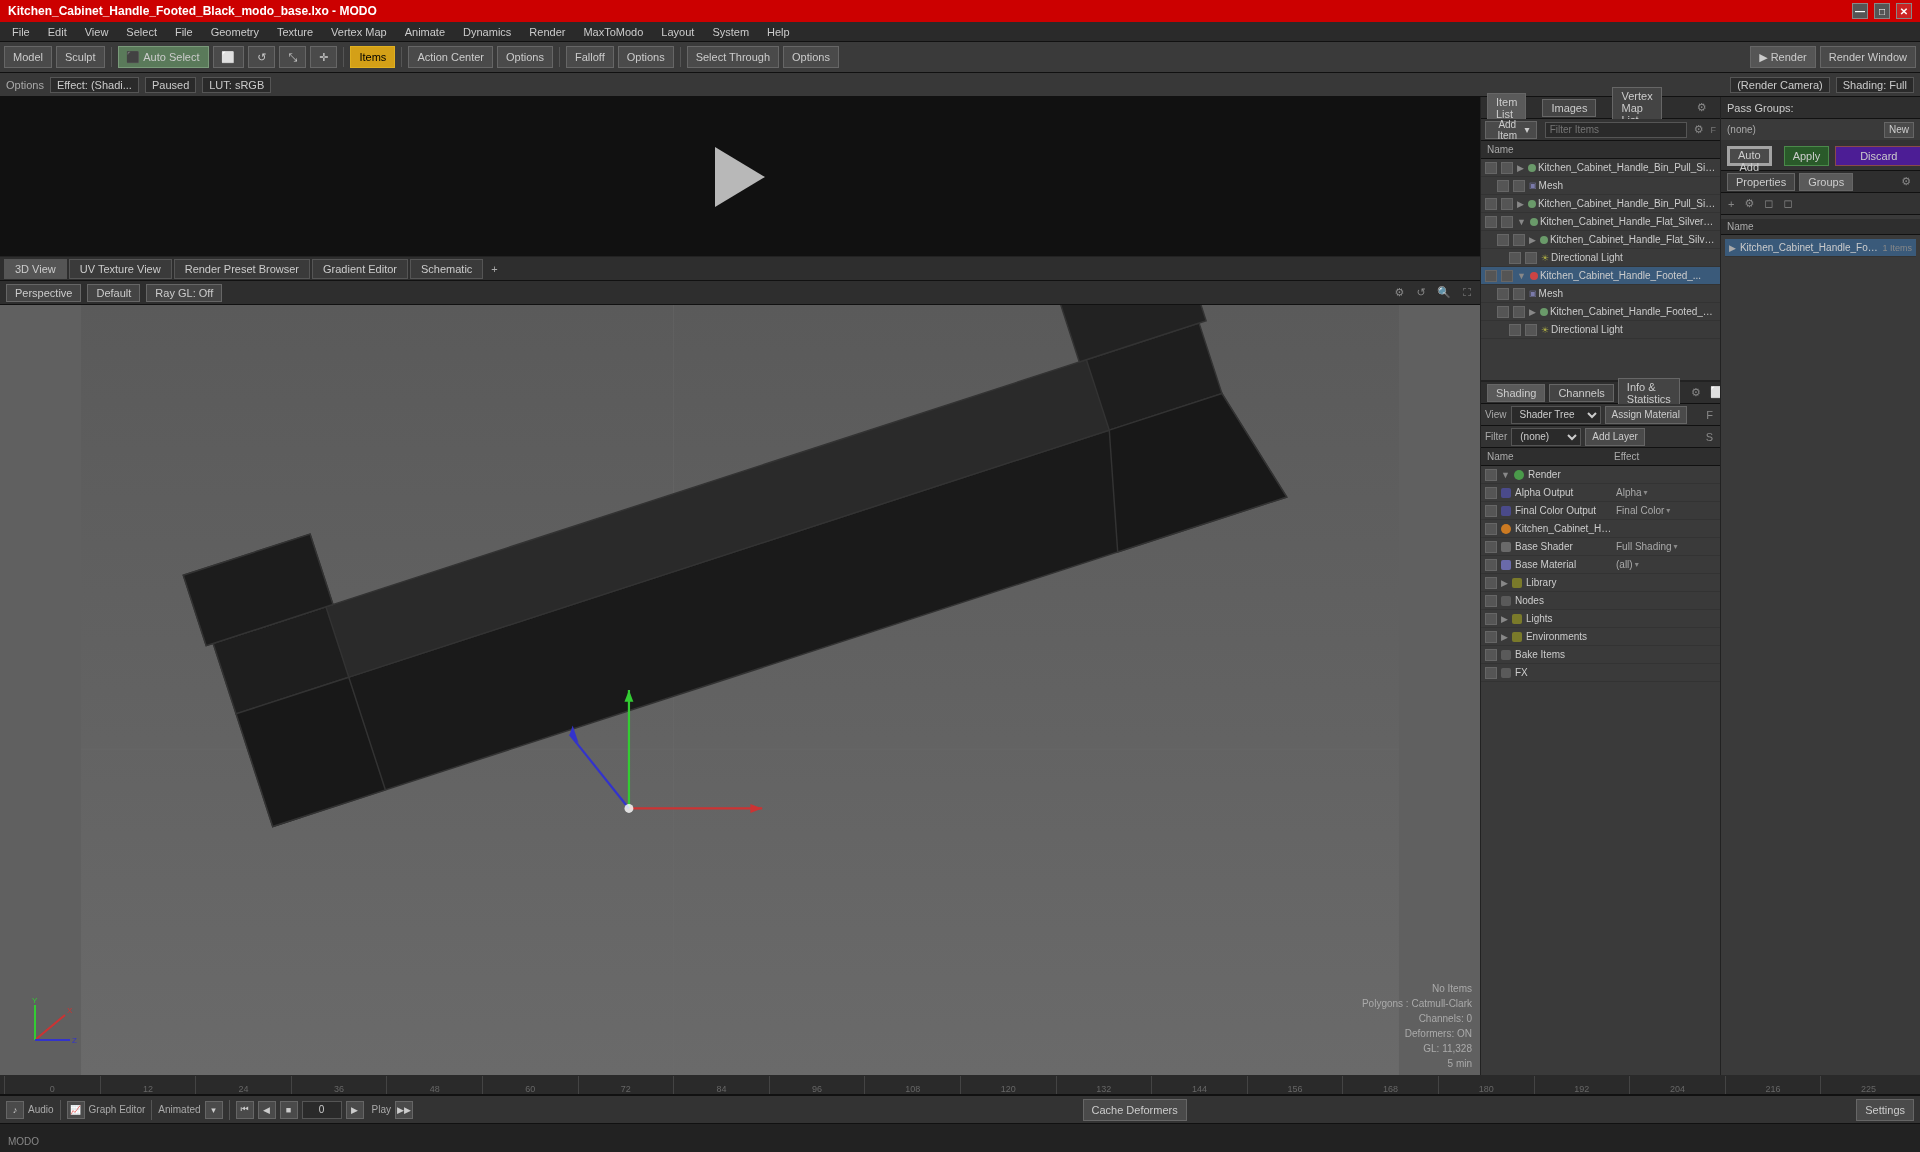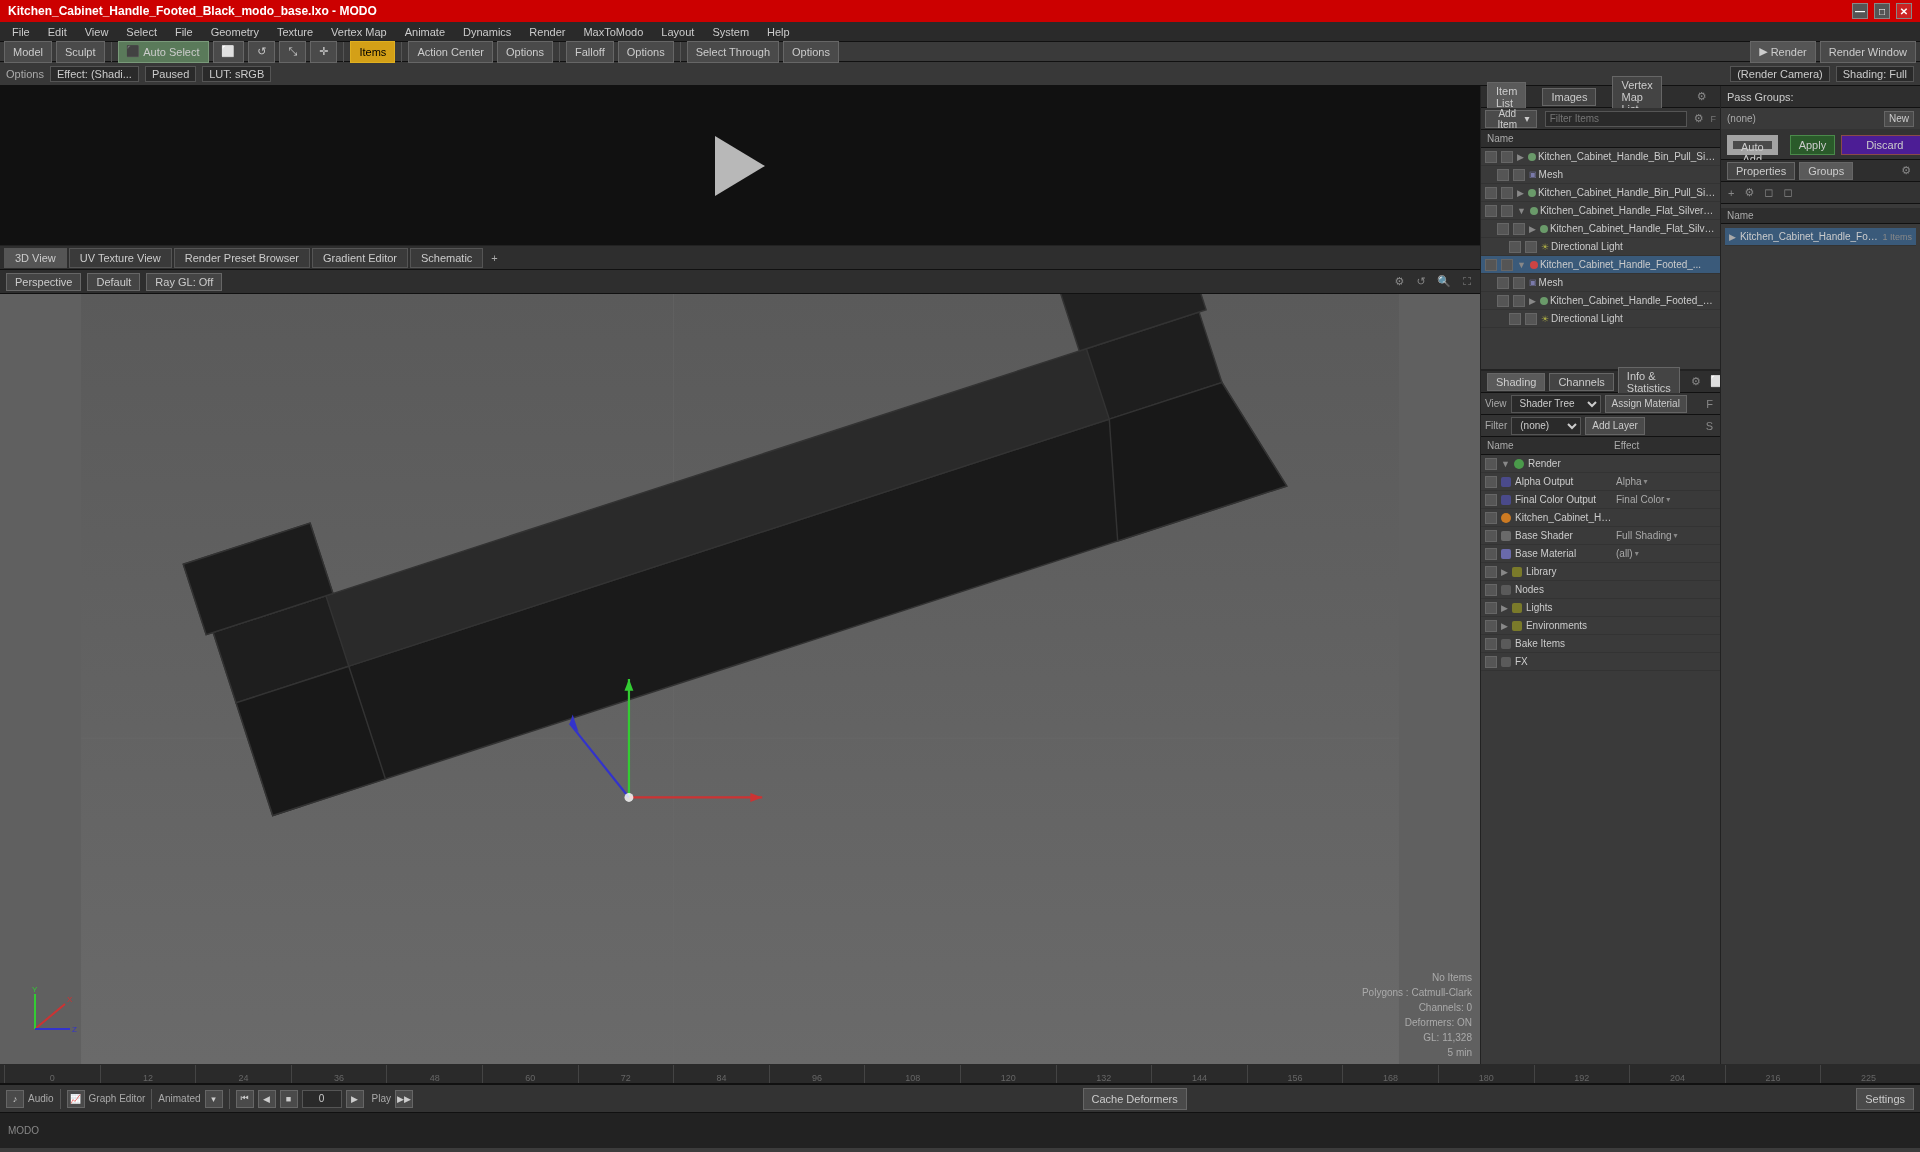--- a/index.html
+++ b/index.html
@@ -52,21 +52,21 @@
     .menu-item {
       padding: 2px 8px;
       color: #ccc;
       font-size: 11px;
       cursor: pointer;
     }
 
     
     #toolbar {
       width: 100%;
-      height: 20px;
+      height: 31px;
       background: #3a3a3a;
       display: flex;
       align-items: center;
       padding: 0 4px;
       gap: 4px;
       border-bottom: 1px solid #111;
     }
     .toolbar-btn {
       height: 22px;
       padding: 0 8px;
@@ -445,21 +445,21 @@
       display: flex;
       align-items: center;
       padding: 0 6px;
       gap: 6px;
       border-bottom: 1px solid #111;
     }
     .auto-add-btn {
       height: 20px;
       padding: 0 8px;
       background: #4a4a4a;
-      border: 6px solid #a3a3a3;
+      border: 3px solid #a3a3a3;
       color: #ccc;
       font-size: 11px;
       cursor: pointer;
     }
     .apply-btn {
       height: 20px;
       padding: 0 8px;
       background: #2a5a2a;
       border: 1px solid #4a8a4a;
       color: #ccc;

